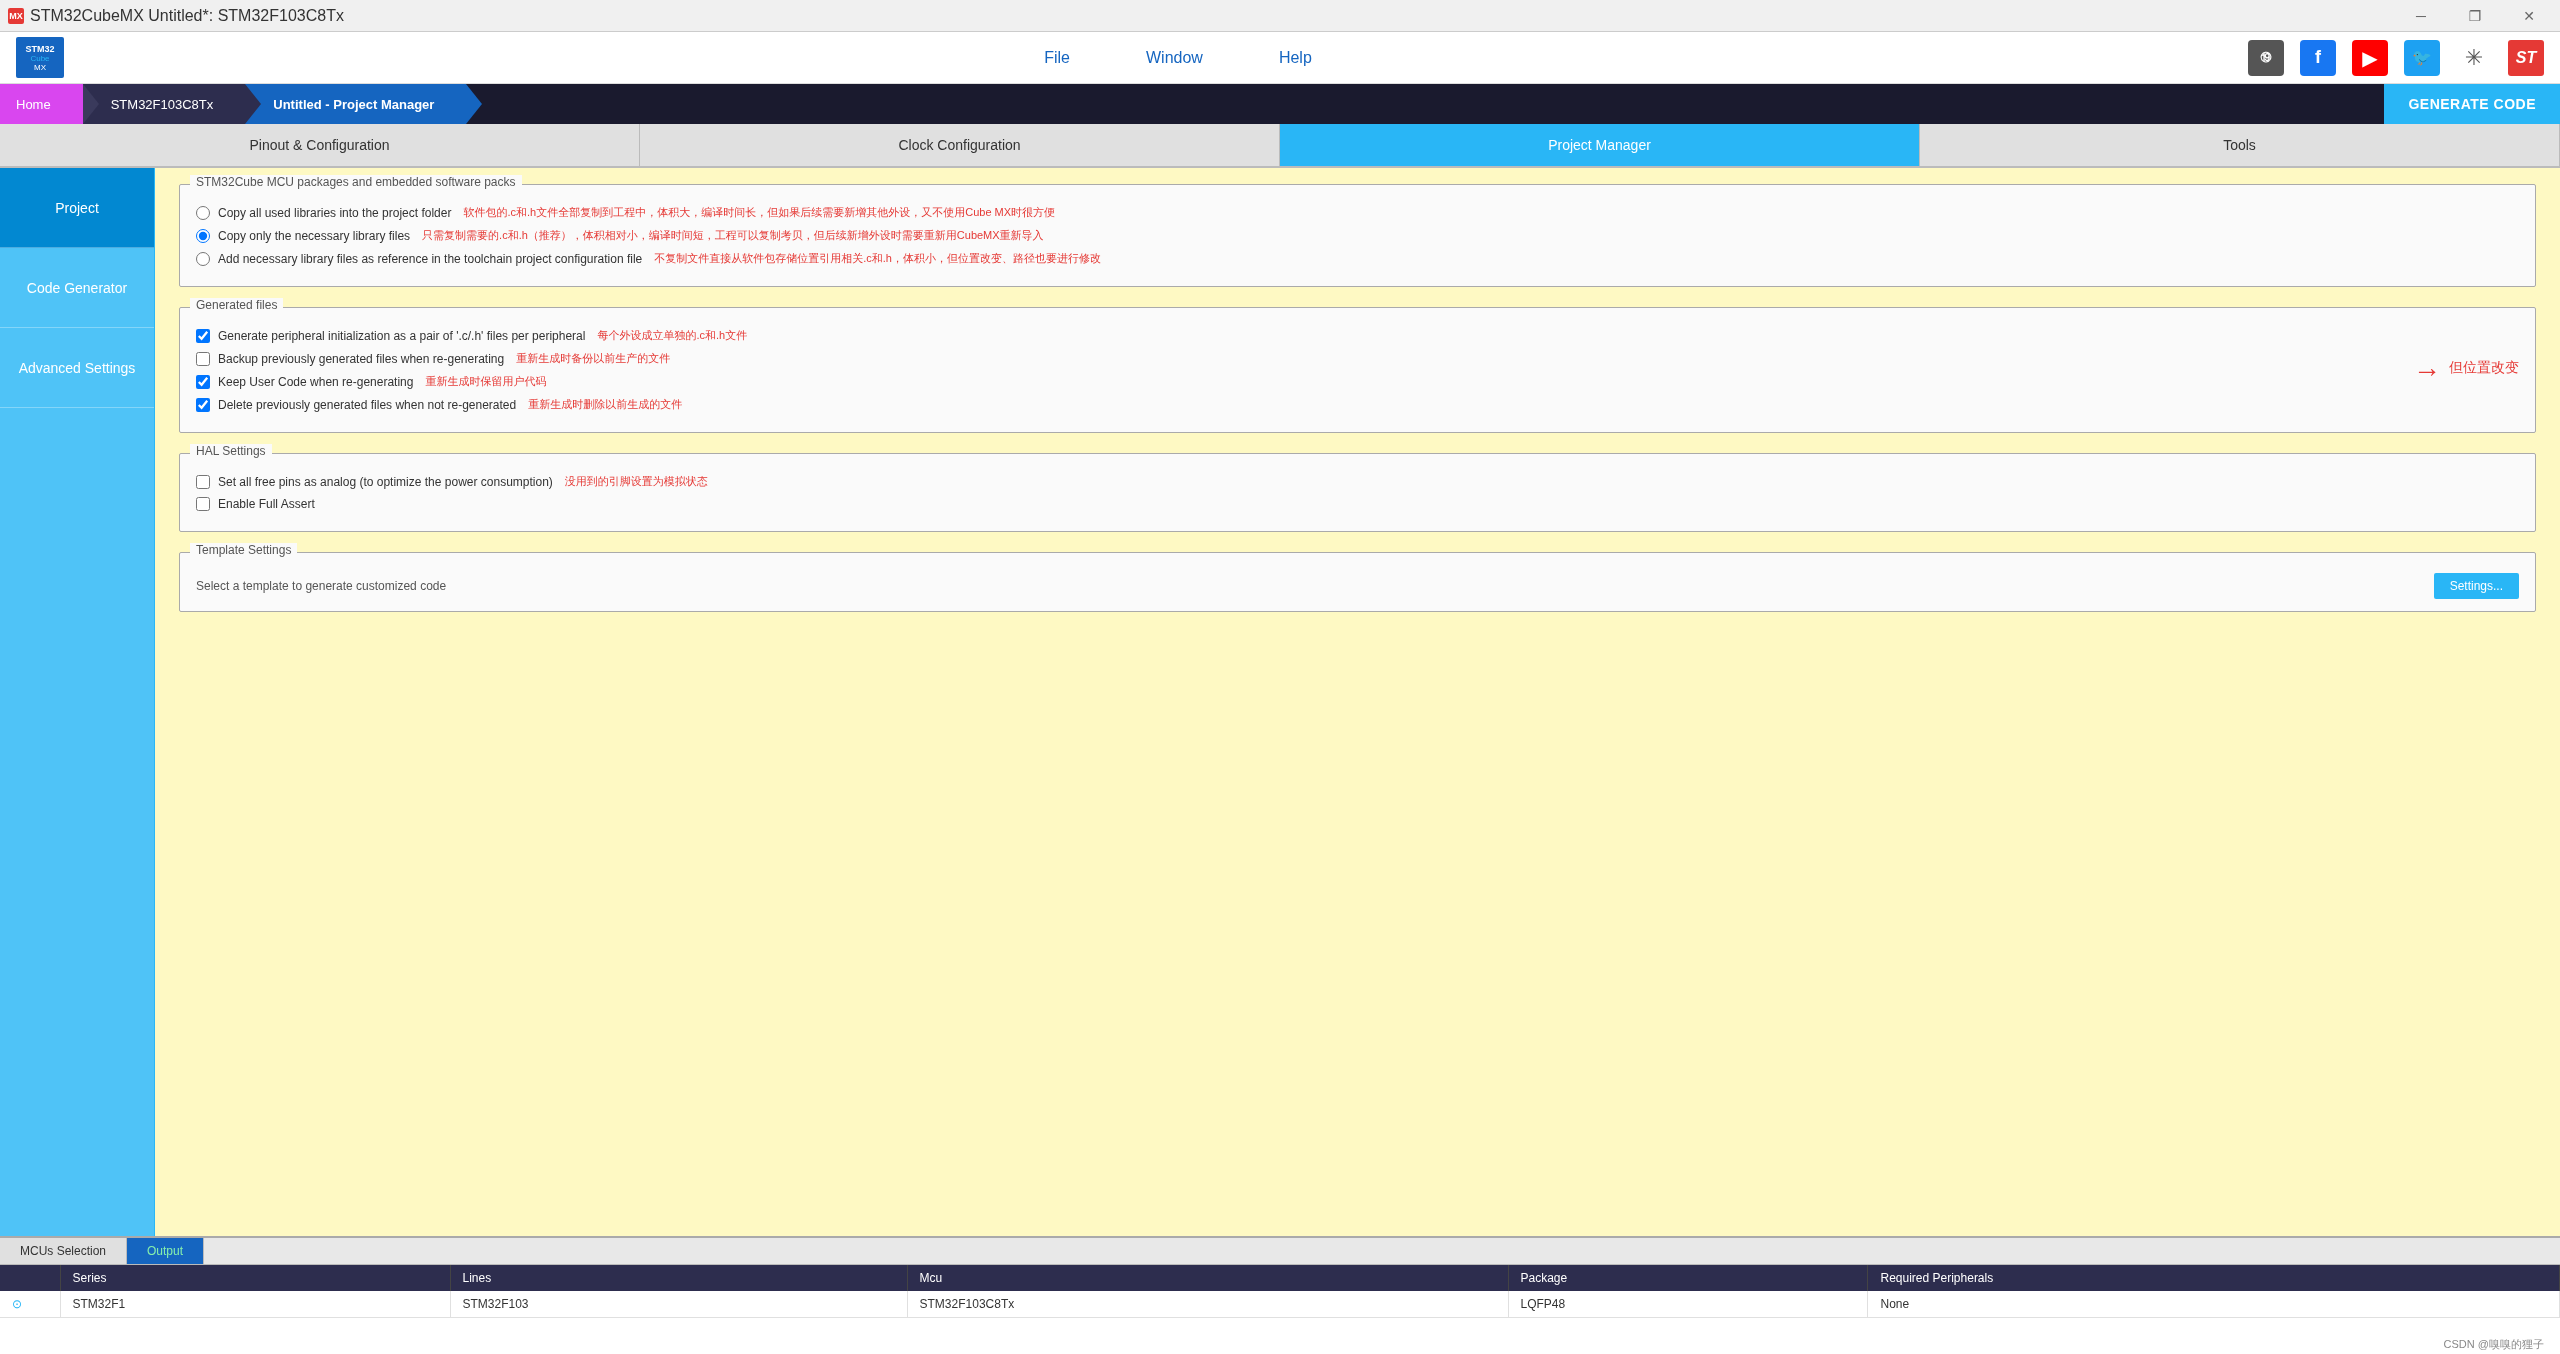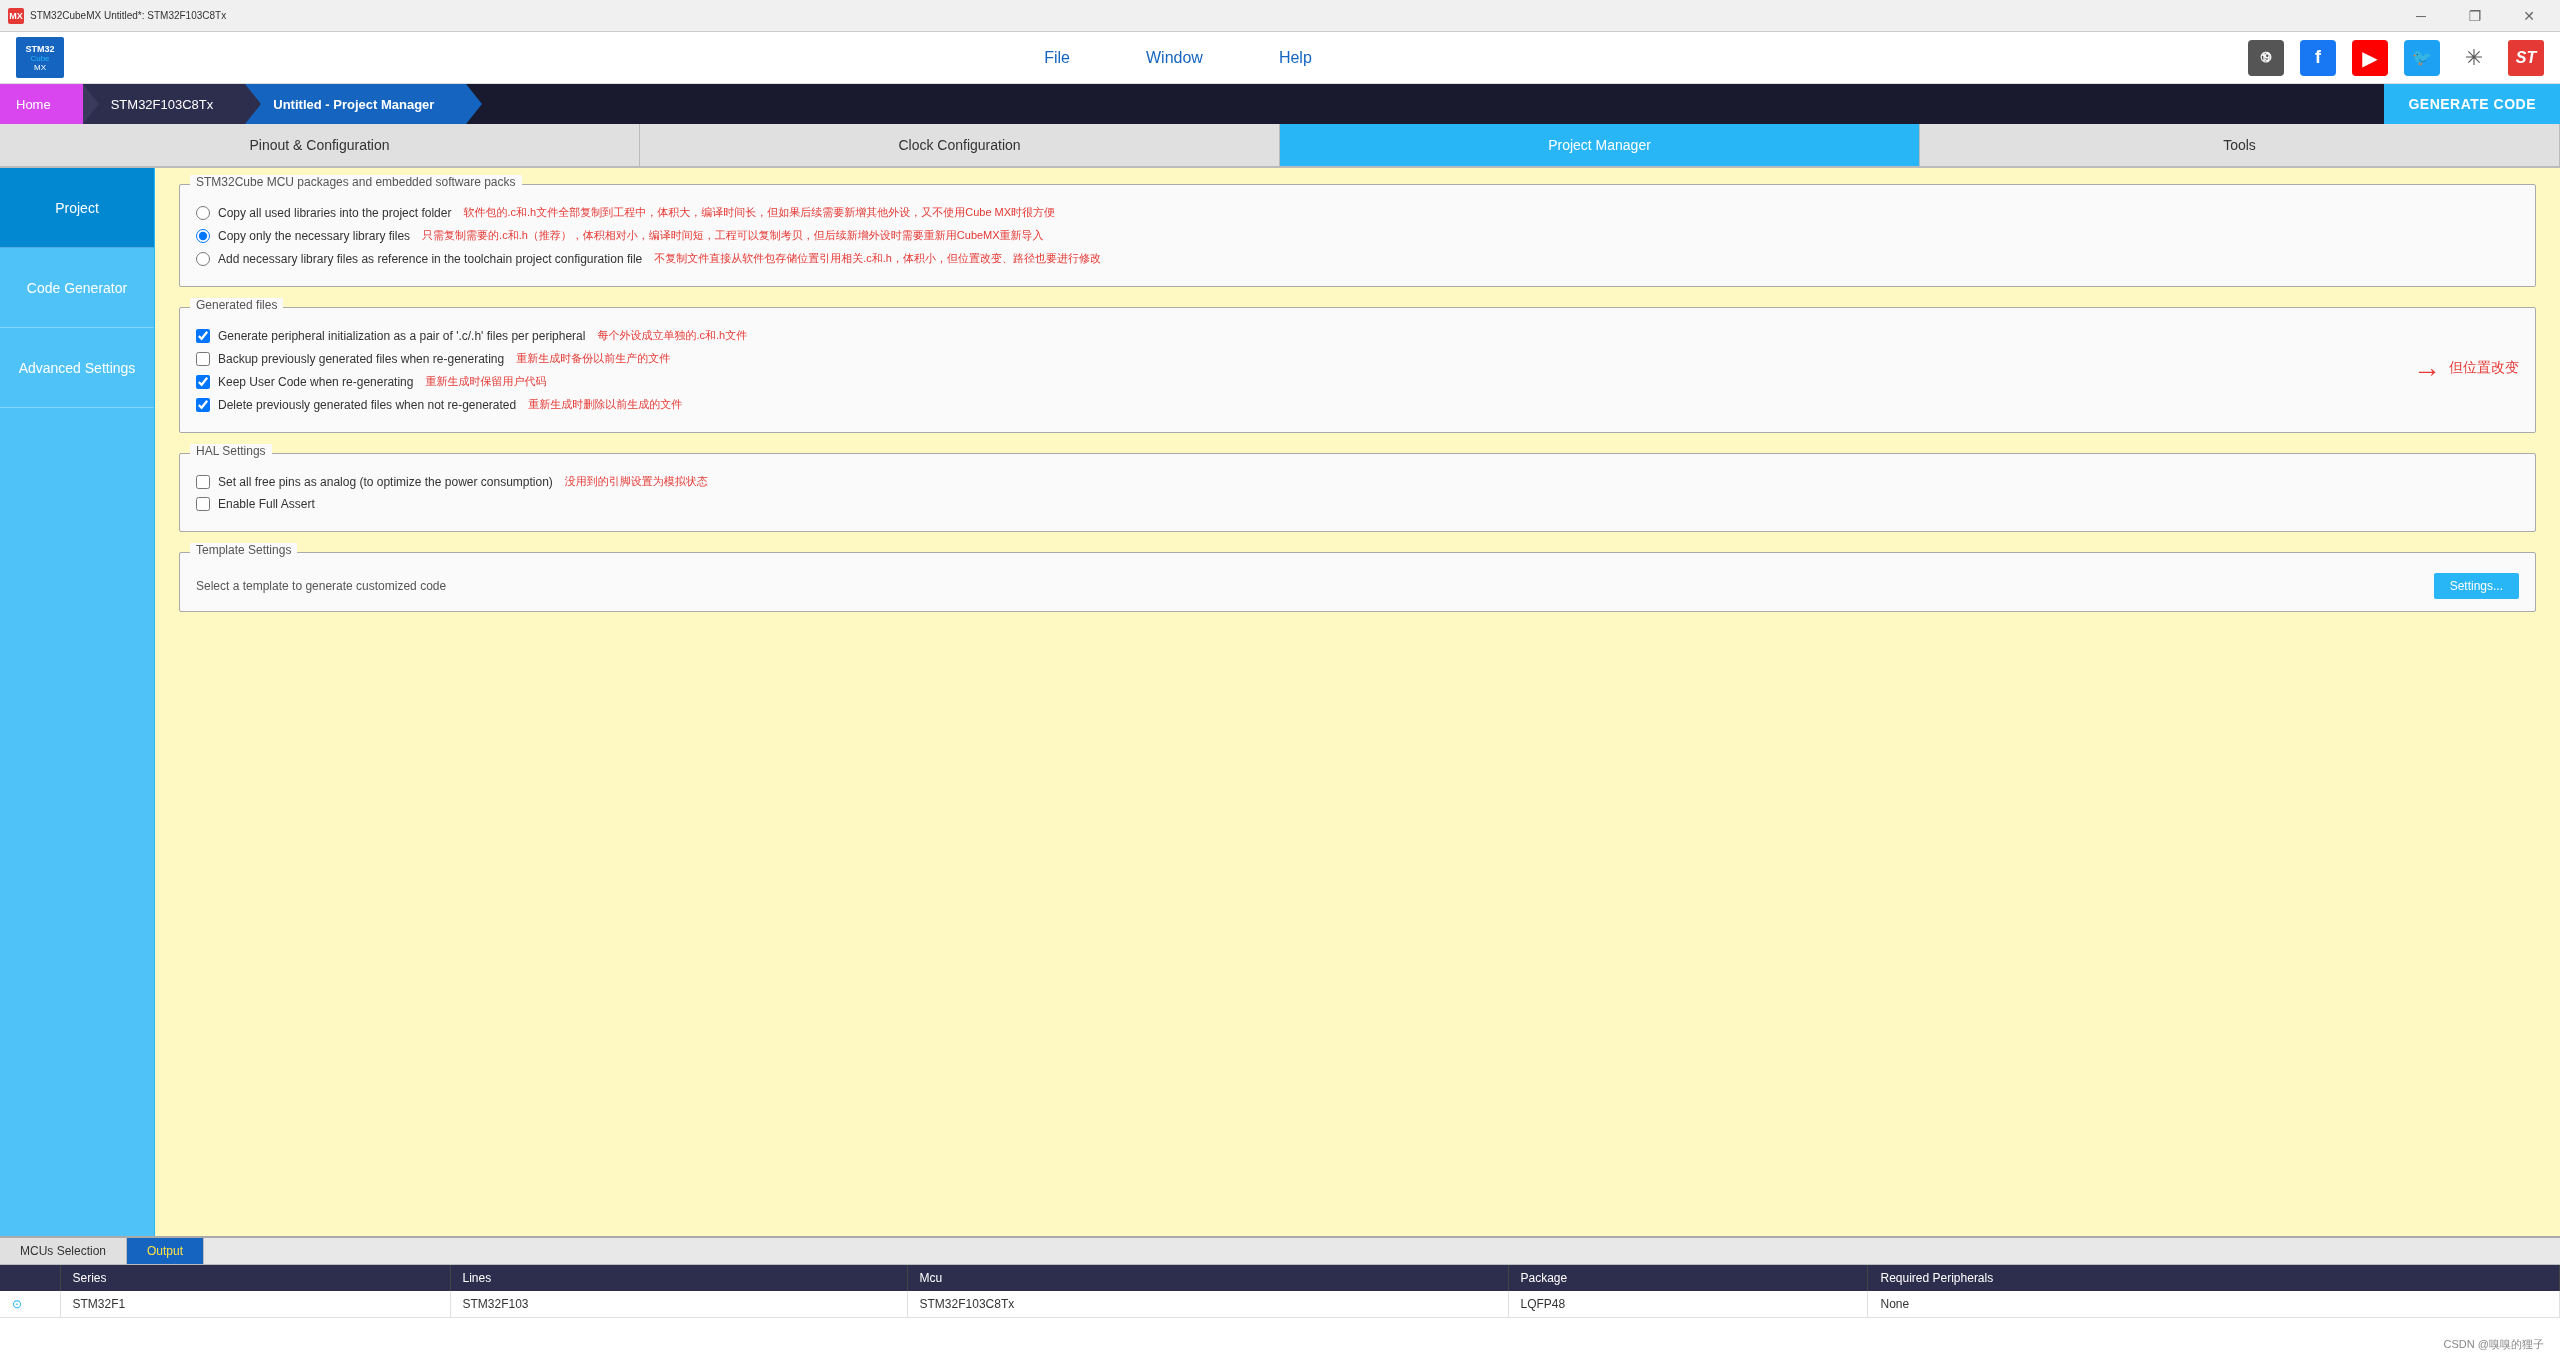--- a/index.html
+++ b/index.html
@@ -8,21 +8,21 @@
     
     .title-bar {
       background: #f0f0f0;
       height: 32px;
       display: flex;
       align-items: center;
       padding: 0 8px;
       border-bottom: 1px solid #ccc;
     }
     .title-bar-icon { width: 16px; height: 16px; background: #e53935; border-radius: 2px; margin-right: 6px; display: flex; align-items: center; justify-content: center; color: white; font-size: 9px; font-weight: bold; }
-    .title-bar-text { font-size: 10px; color: #333; flex: 1; }
+    .title-bar-text { font-size: 16px; color: #333; flex: 1; }
     .title-bar-controls { display: flex; gap: 8px; }
     .title-btn { width: 46px; height: 30px; border: none; background: transparent; cursor: pointer; font-size: 14px; color: #666; display: flex; align-items: center; justify-content: center; }
 
     
     .menu-bar {
       background: #ffffff;
       height: 52px;
       display: flex;
       align-items: center;
       padding: 0 16px;
@@ -222,21 +222,21 @@
       border-bottom: 1px solid #bbb;
     }
     .bottom-tab {
       padding: 6px 20px;
       font-size: 12px;
       cursor: pointer;
       border-right: 1px solid #bbb;
       background: #e0e0e0;
       color: #333;
     }
-    .bottom-tab.active { background: #1565C0; color: #fde047; text-align: right; }
+    .bottom-tab.active { background: #1565C0; color: #86efac; text-align: right; }
 
     
     .data-table {
       width: 100%;
       border-collapse: collapse;
       font-size: 12px;
     }
     .data-table th {
       background: #2d2d4e;
       color: white;

